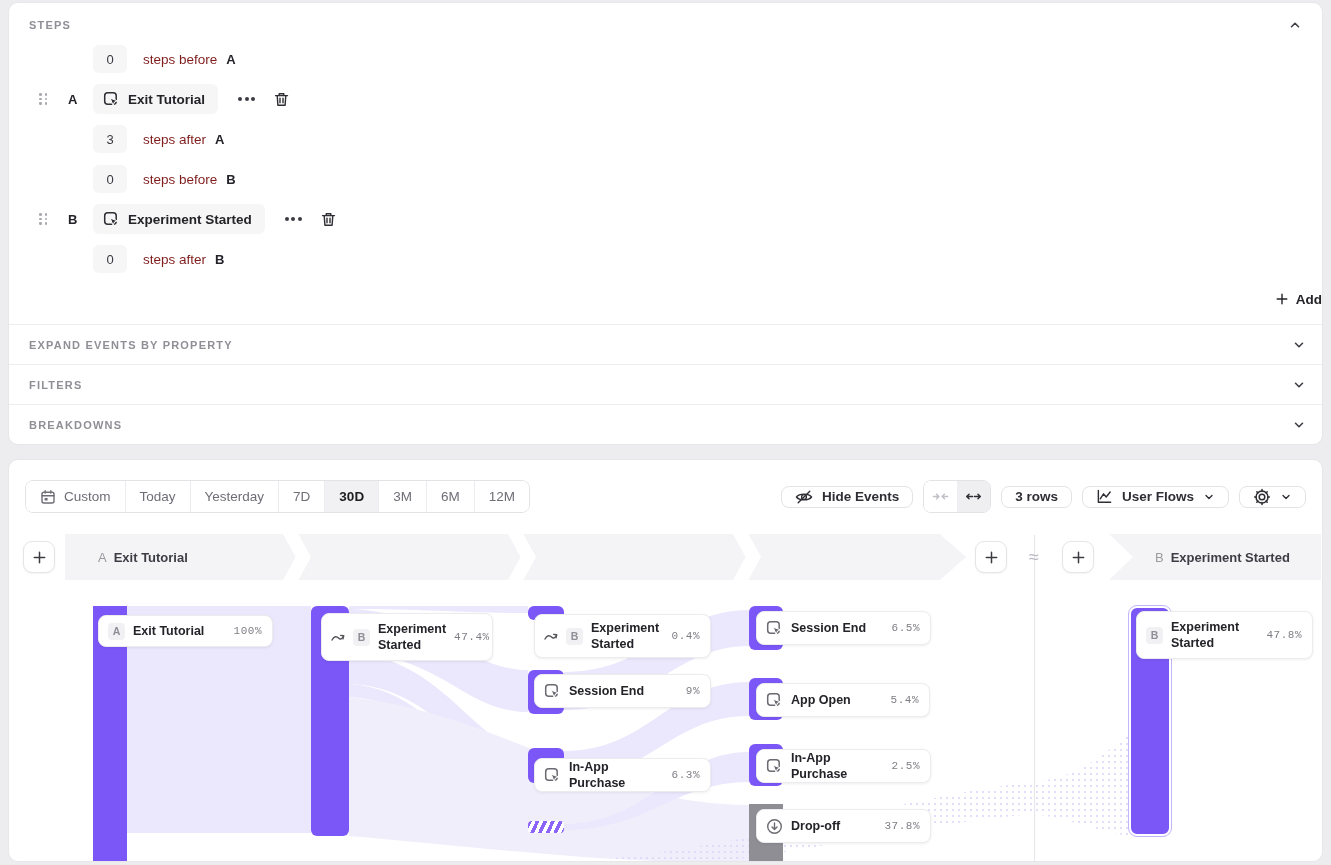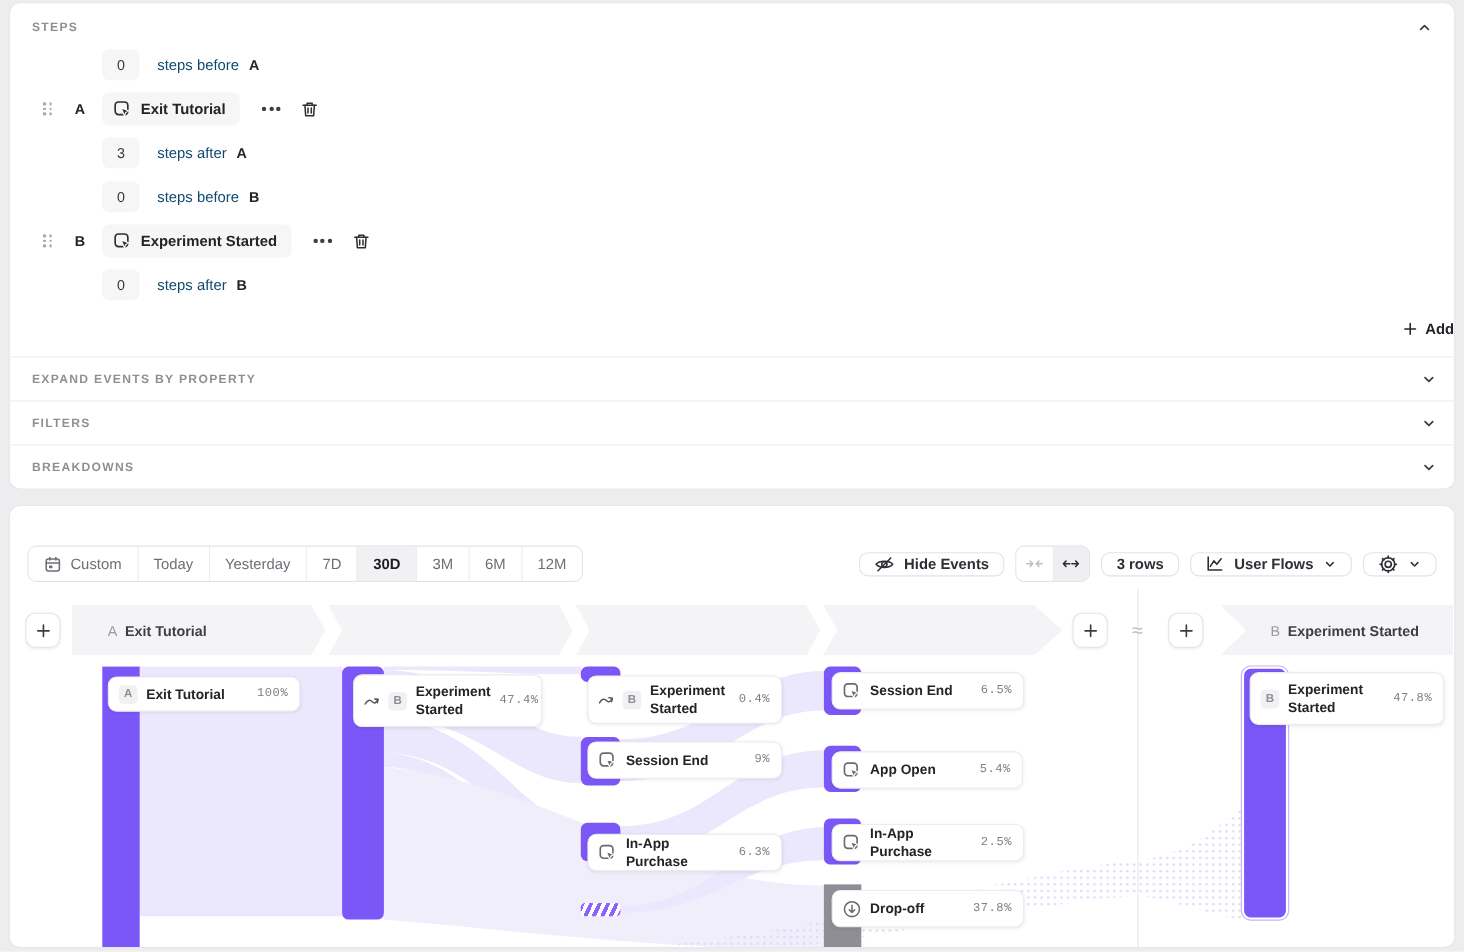--- a/index.html
+++ b/index.html
@@ -10,21 +10,21 @@
 
   
   #steps-panel { margin:2px 8px 0; }
   .panel-header { display:flex; justify-content:space-between; align-items:center; padding:13px 16px 5px 20px; height:36px; }
   .section-label { font-size:11px; font-weight:700; letter-spacing:1.2px; color:#8f8f96; }
   .chev-btn { width:22px; height:22px; display:flex; align-items:center; justify-content:center; cursor:pointer; background:none; border:none; color:#3c3c43; }
 
   .step-row { height:40px; display:flex; align-items:center; }
   .num-box { margin-left:84px; width:34px; height:28px; background:#f6f6f7; border-radius:6px;
     display:flex; align-items:center; justify-content:center; font-size:13px; color:#3a3a41; }
-  .offset-label { margin-left:16px; font-size:13.5px; color:#0c4a6e; }
+  .offset-label { margin-left:16px; font-size:13.5px; color:#7f1d1d; }
   .offset-letter { margin-left:9px; font-size:13px; font-weight:700; color:#232329; }
 
   .drag-handle { margin-left:28px; width:12px; display:flex; flex-wrap:wrap; gap:2px 3px; justify-content:center; color:#a9a9b0; }
   .drag-handle i { width:2.5px; height:2.5px; border-radius:50%; background:#a9a9b0; }
   .step-letter { margin-left:19px; width:12px; font-size:13px; font-weight:700; color:#232329; }
   .event-btn { margin-left:13px; height:30px; background:#f6f6f7; border:none; border-radius:6px;
     display:flex; align-items:center; gap:8px; padding:0 13px 0 10px; font-size:13.5px; font-weight:700; color:#232329; cursor:pointer;
     font-family:"Liberation Sans", sans-serif; }
   .icon { flex:none; display:inline-flex; }
   .more-btn { margin-left:16px; border:none; background:none; display:flex; gap:2.5px; cursor:pointer; padding:4px; }
@@ -34,21 +34,21 @@
   .add-row { height:40px; display:flex; align-items:center;justify-content:flex-end; }
   .add-btn { margin-left:61px; border:none; background:none; display:flex; align-items:center; gap:7px;
     font-size:13.5px; font-weight:700; color:#232329; cursor:pointer; font-family:"Liberation Sans", sans-serif; }
 
   .collapse-row { height:40px; border-top:1px solid #ededf0; display:flex; align-items:center;
     justify-content:space-between; padding:0 16px 0 20px; cursor:pointer; }
   .steps-rows { padding-bottom:5px; }
 
   
   #chart-panel { margin:14px 8px 0; height:403px; position:relative; overflow:hidden; }
-  .flow-toolbar { display:flex; justify-content:space-between; align-items:center; padding:36px 16px 0; position:relative; z-index:5; }
+  .flow-toolbar { display:flex; justify-content:space-between; align-items:center; padding:20px 16px 0; position:relative; z-index:5; }
 
   .seg-control { display:flex; border:1px solid #e3e3e7; border-radius:8px; overflow:hidden; height:33px; background:#fff; }
   .seg { display:flex; align-items:center; gap:8px; padding:0 14px; font-size:13.5px; color:#6e6e76;
     border-left:1px solid #ececef; cursor:pointer; background:#fff; border-top:none;border-bottom:none;border-right:none;
     font-family:"Liberation Sans", sans-serif; }
   .seg:first-child { border-left:none; }
   .seg.sel { background:#f1f1f3; color:#1d1d22; font-weight:700; }
 
   .toolbar-right { display:flex; gap:10px; align-items:center; }
   .tb-btn { height:22px; background:#fff; border:1px solid #e3e3e7; border-radius:8px; display:flex; align-items:center;

